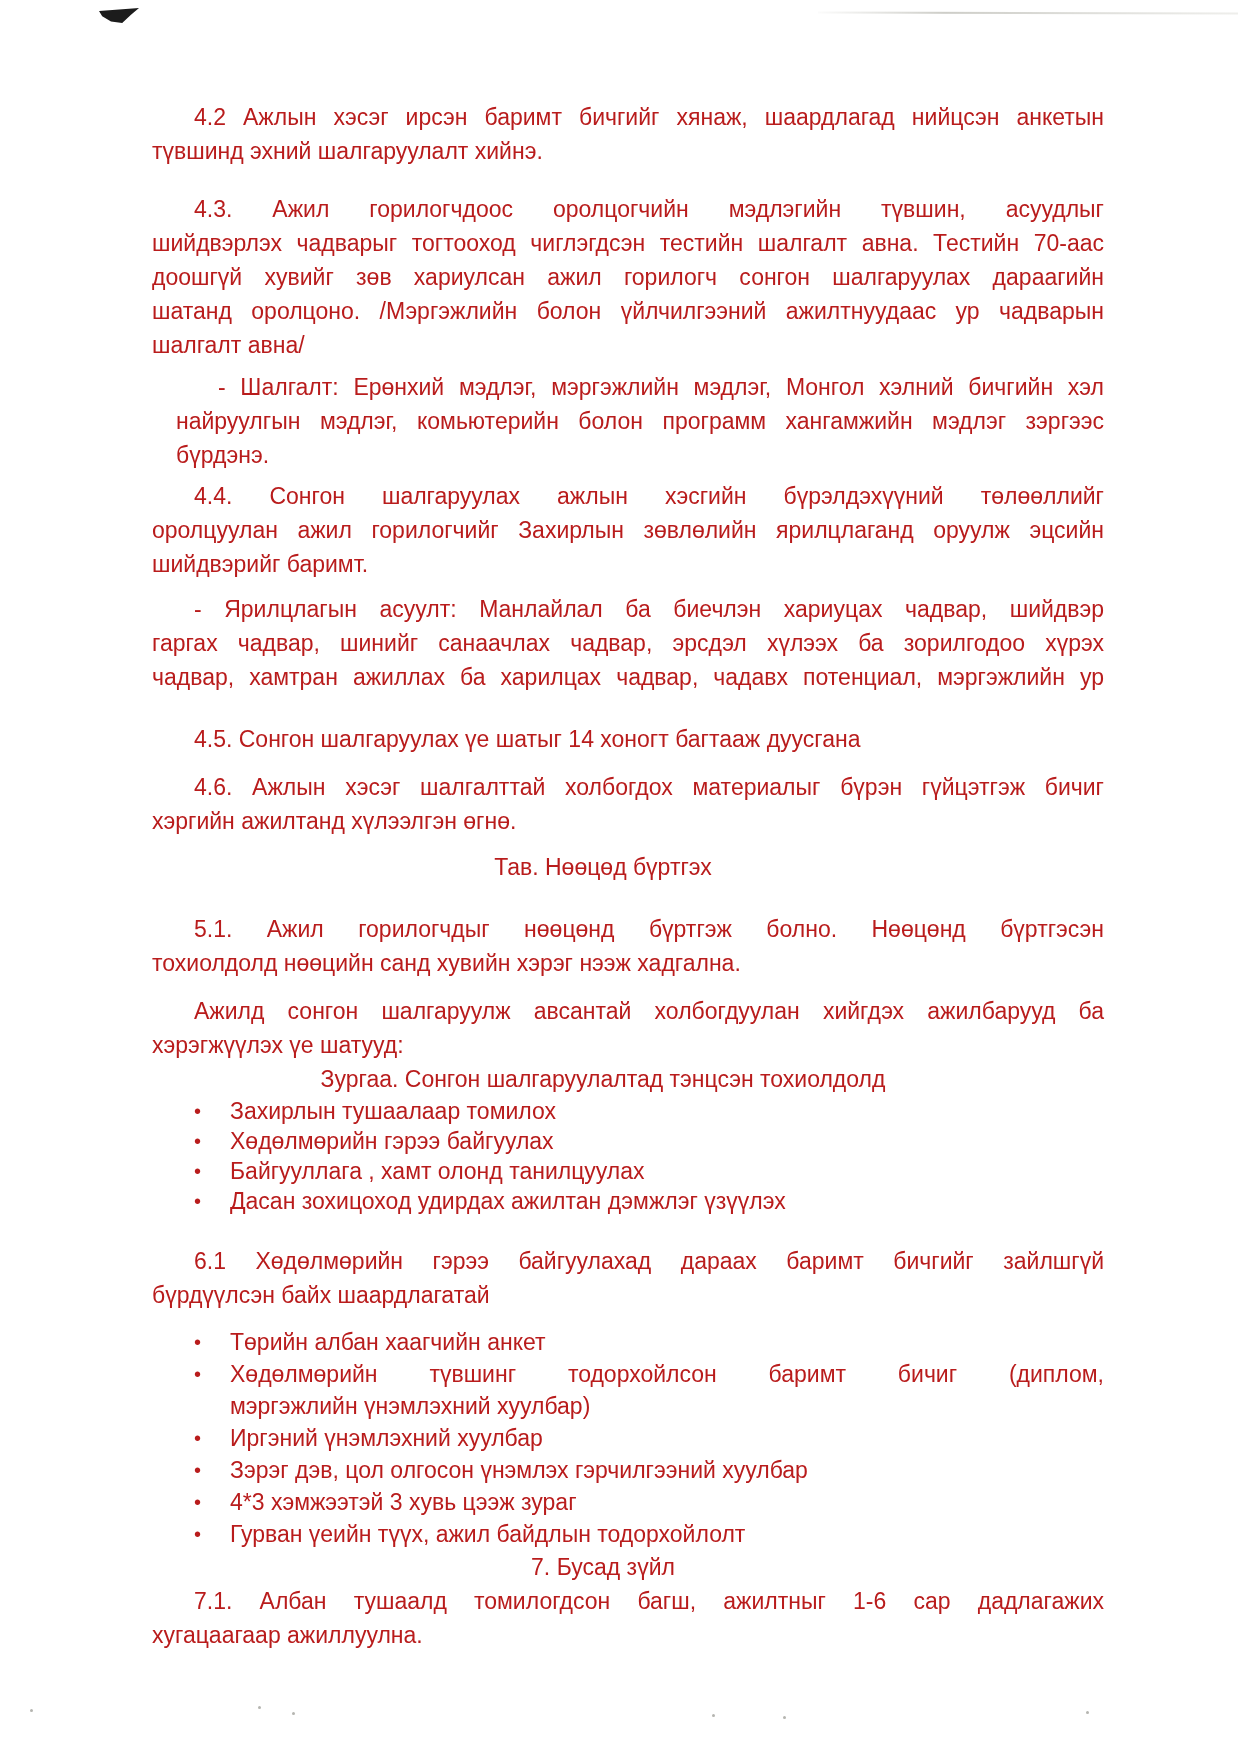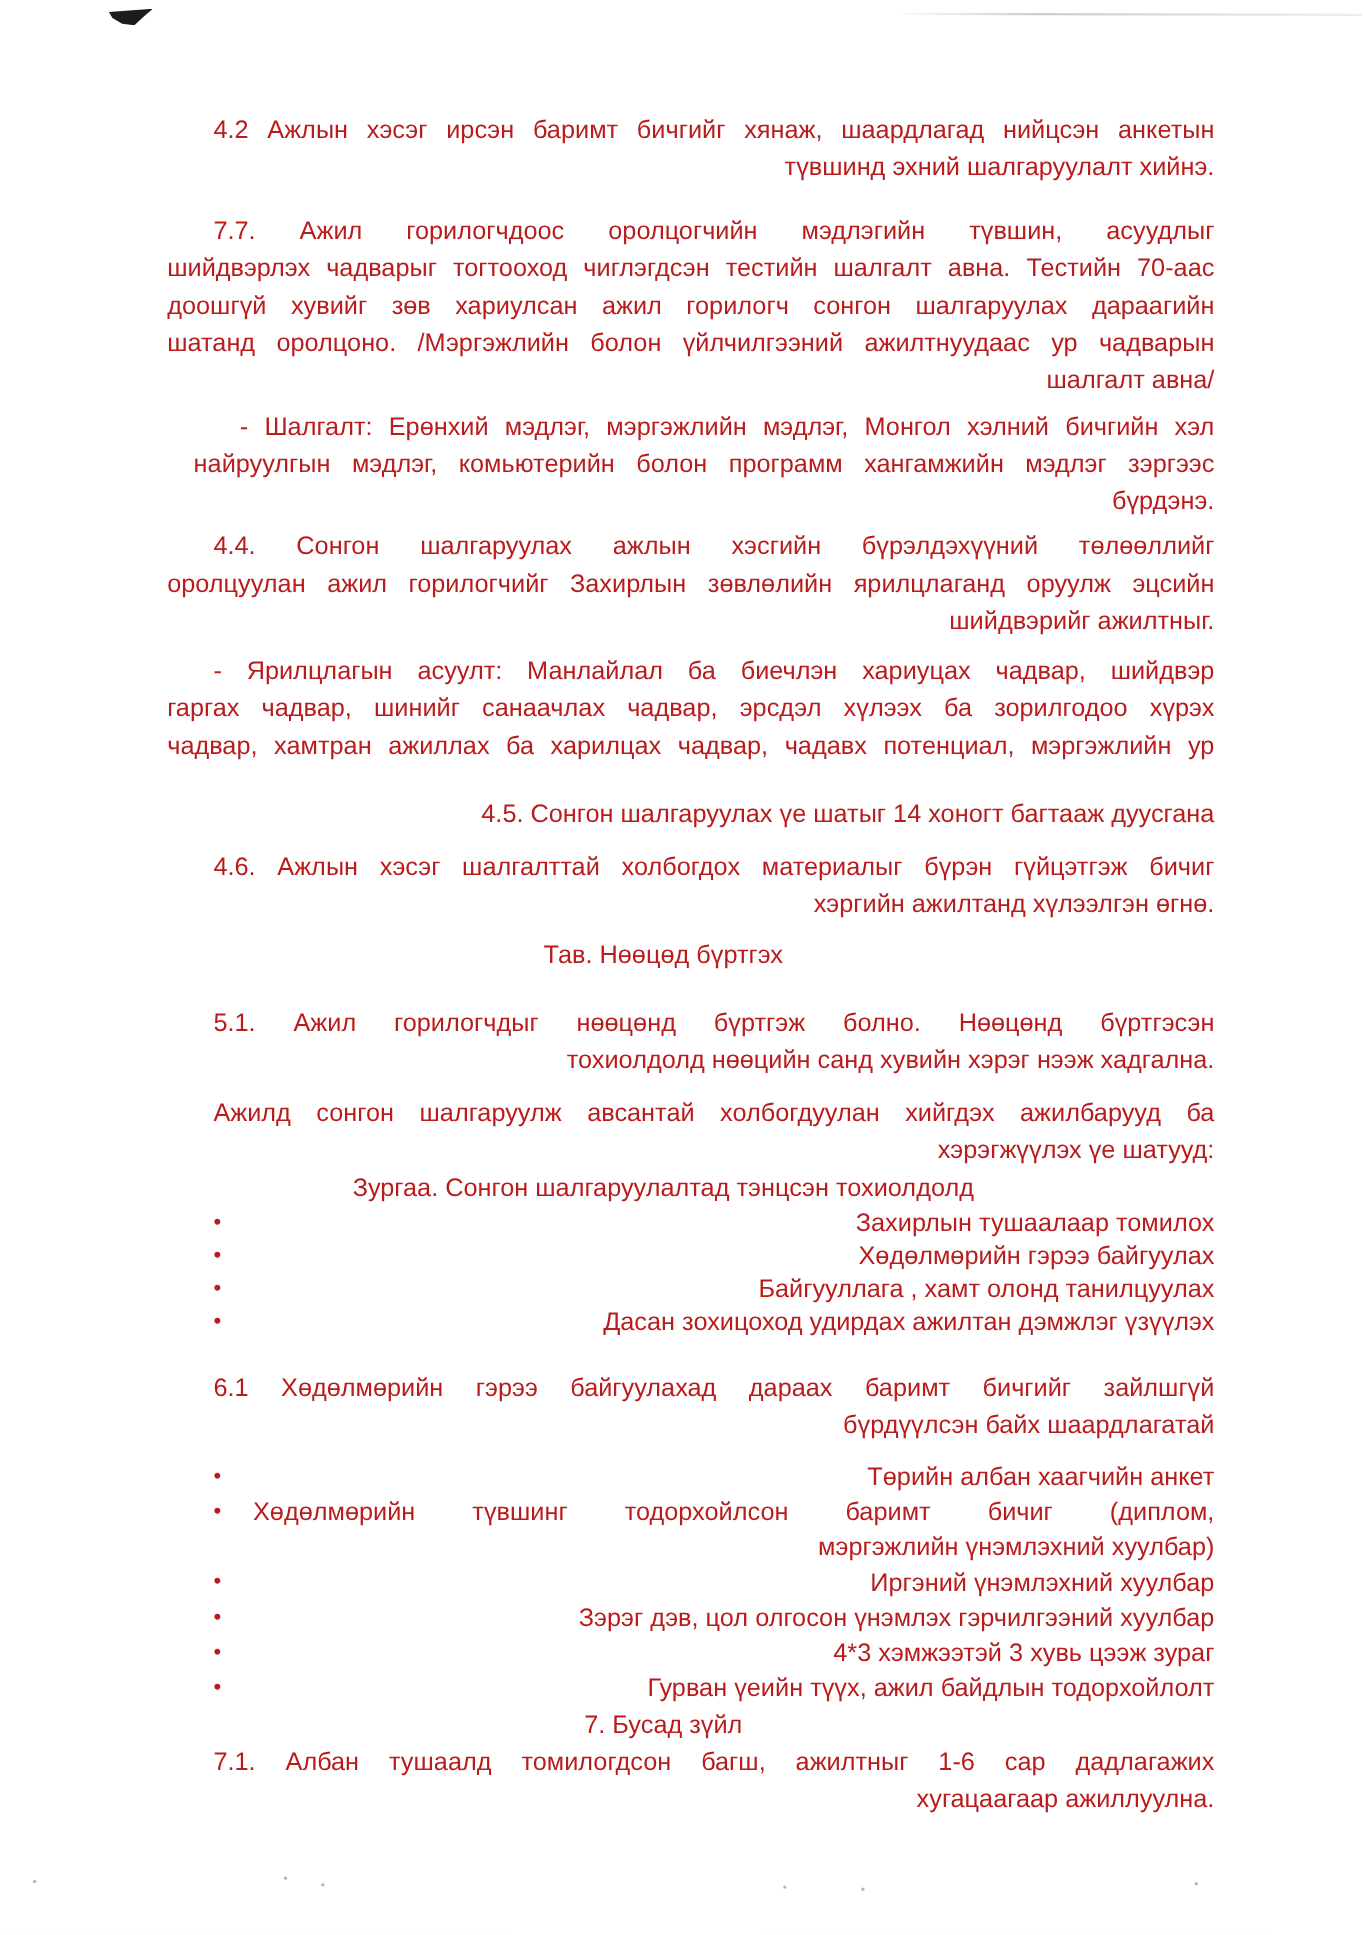--- a/index.html
+++ b/index.html
@@ -14,21 +14,21 @@
   }
   .content {
     position: absolute;
     left: 152px;
     top: 100px;
     width: 952px;
     font-size: 23px;
     line-height: 34px;
   }
   .para { margin: 0; }
-  .line { text-align: right; }
+  .line { text-align: left; }
   .line.just { text-align: justify; text-align-last: justify; }
   .line.indent { padding-left: 42px; }
   .heading { text-align: center; padding-right: 50px; }
   
   .m0  { margin-bottom: 0; }
   .m4  { margin-bottom: 4px; }
   .m6  { margin-bottom: 6px; }
   .m7  { margin-bottom: 7px; margin-left: 24px; }
   .m8  { margin-bottom: 8px; }
   .m11 { margin-bottom: 11px; }
@@ -85,37 +85,37 @@
   <div class="artifact-line"></div>
 
   <div class="content">
 
     <div class="para m24">
       <div class="line indent just">4.2 Ажлын хэсэг ирсэн баримт бичгийг хянаж, шаардлагад нийцсэн анкетын</div>
       <div class="line">түвшинд эхний шалгаруулалт хийнэ.</div>
     </div>
 
     <div class="para m8">
-      <div class="line indent just">7.7.  Ажил  горилогчдоос  оролцогчийн  мэдлэгийн  түвшин,  асуудлыг</div>
+      <div class="line indent just">4.3.  Ажил  горилогчдоос  оролцогчийн  мэдлэгийн  түвшин,  асуудлыг</div>
       <div class="line just">шийдвэрлэх чадварыг тогтооход чиглэгдсэн тестийн шалгалт авна. Тестийн 70-аас</div>
       <div class="line just">доошгүй хувийг зөв хариулсан ажил горилогч сонгон шалгаруулах дараагийн</div>
       <div class="line just">шатанд оролцоно. /Мэргэжлийн болон үйлчилгээний ажилтнуудаас ур чадварын</div>
       <div class="line">шалгалт авна/</div>
     </div>
 
     <div class="para m7">
       <div class="line indent just">- Шалгалт: Ерөнхий мэдлэг, мэргэжлийн мэдлэг, Монгол хэлний бичгийн хэл</div>
       <div class="line just">найруулгын мэдлэг, комьютерийн болон программ хангамжийн мэдлэг зэргээс</div>
       <div class="line">бүрдэнэ.</div>
     </div>
 
     <div class="para m11">
       <div class="line indent just">4.4.  Сонгон  шалгаруулах  ажлын  хэсгийн  бүрэлдэхүүний  төлөөллийг</div>
       <div class="line just">оролцуулан ажил горилогчийг Захирлын зөвлөлийн ярилцлаганд оруулж эцсийн</div>
-      <div class="line">шийдвэрийг ажилтныг.</div>
+      <div class="line">шийдвэрийг баримт.</div>
     </div>
 
     <div class="para m4">
       <div class="line indent just">- Ярилцлагын асуулт:  Манлайлал ба биечлэн хариуцах чадвар, шийдвэр</div>
       <div class="line just">гаргах чадвар, шинийг санаачлах чадвар, эрсдэл хүлээх ба зорилгодоо хүрэх</div>
       <div class="line just">чадвар, хамтран ажиллах ба харилцах чадвар, чадавх потенциал, мэргэжлийн ур</div>
     </div>
 
     <div class="para m14">
       <div class="line indent">4.5. Сонгон шалгаруулах үе шатыг 14 хоногт багтааж дуусгана</div>

